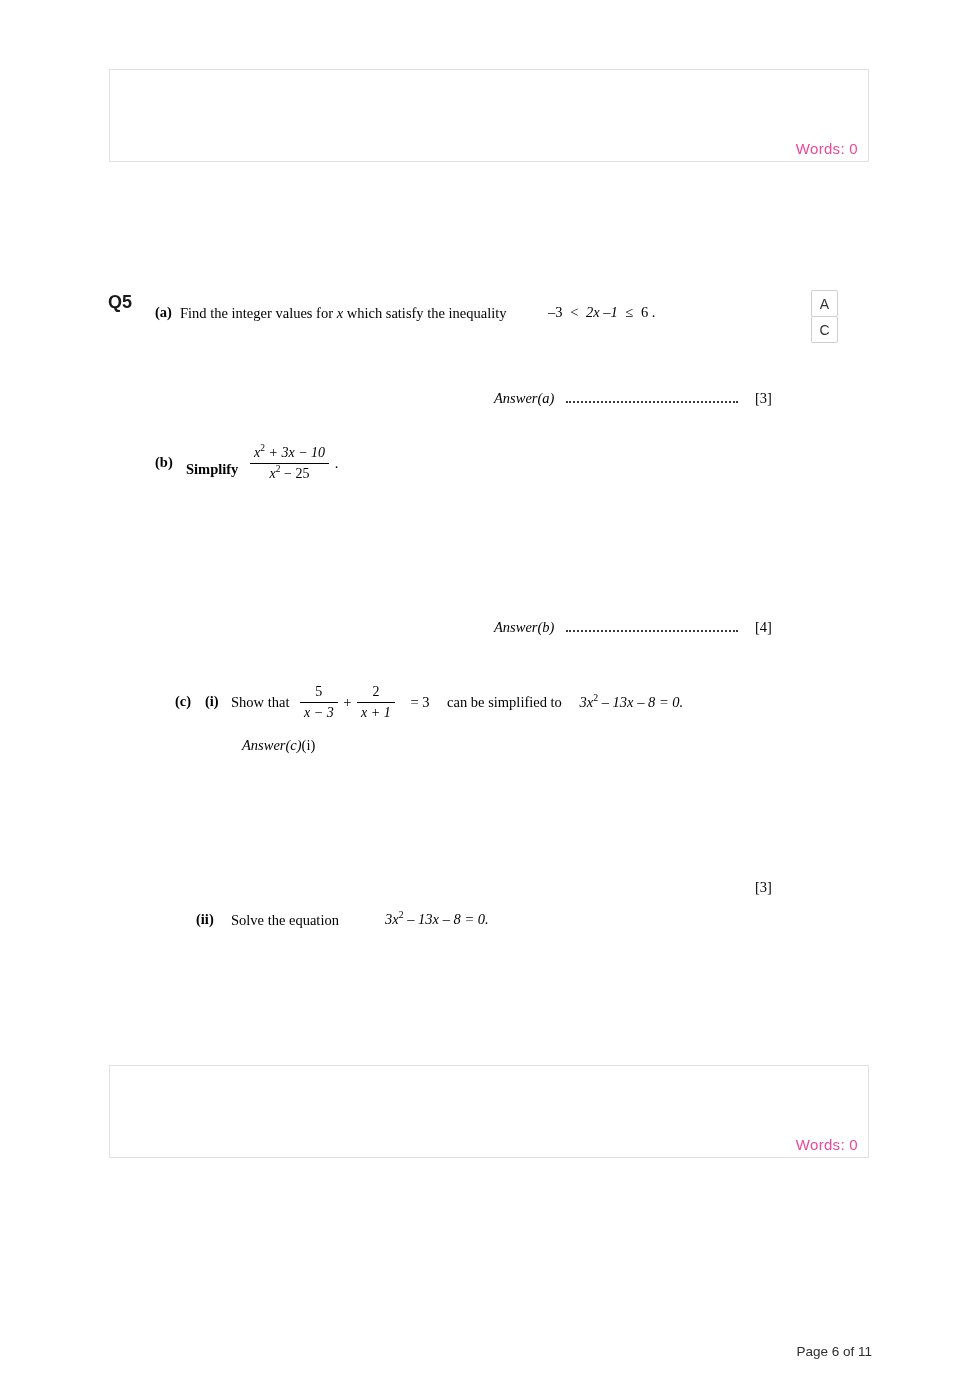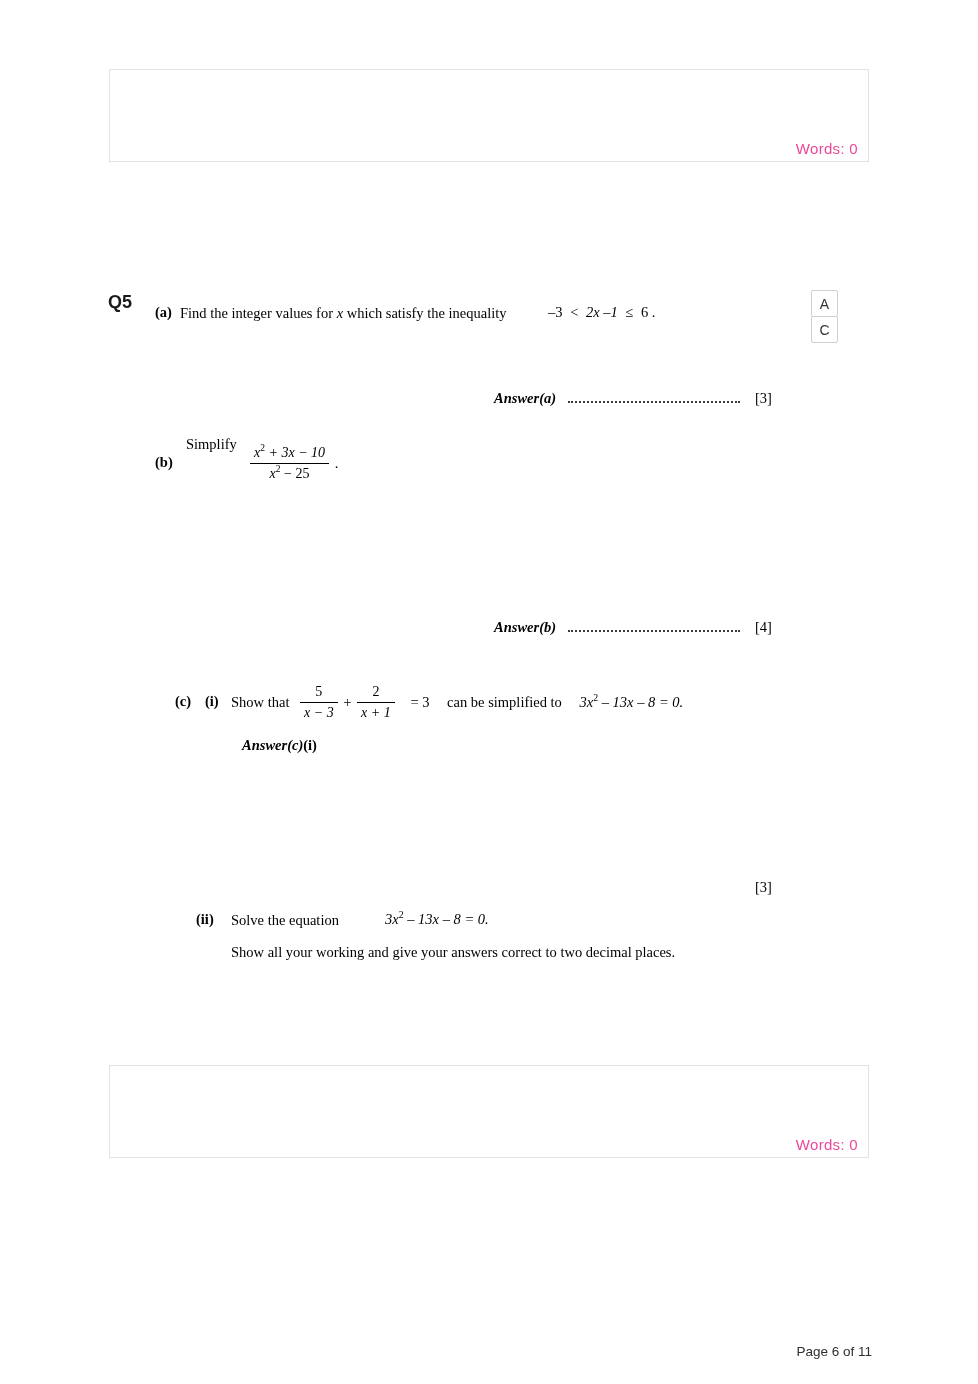--- a/index.html
+++ b/index.html
@@ -98,21 +98,20 @@
     font-size: 14.5px;
     font-weight: bold;
   }
 
   
   .answer-line {
     position: absolute;
     font-family: "Liberation Serif", serif;
     font-style: italic;
     font-size: 14.5px;
-    font-weight: bold;
   }
   .dots {
     display: inline-block;
     width: 172px;
     border-bottom: 2px dotted #3a3a3a;
     height: 9px;
     margin-left: 12px;
     vertical-align: baseline;
   }
   .marks {
@@ -190,21 +189,21 @@
     <span>6</span>
     <span>.</span>
   </div>
 
   <div class="answer-line" style="left:494px; top:390px;">
     <span>Answer(a)</span><span class="dots"></span>
   </div>
   <div class="marks" style="left:755px; top:390px;">[3]</div>
 
   <div class="part" style="left:155px; top:454px;">(b)</div>
-  <div class="txt" style="left:186px; top:435px;">Simplify</div>
+  <div class="txt" style="left:186px; top:460px;font-weight:bold;">Simplify</div>
   <div class="inline-math" style="left:248px; top:444px;">
     <span class="frac">
       <span class="num"><span class="mathvar">x</span><sup class="ex">2</sup><span class="mathvar"> + 3x − 10</span></span>
       <span class="den"><span class="mathvar">x</span><sup class="ex">2</sup><span> − 25</span></span>
     </span>
     <span style="vertical-align:middle;">.</span>
   </div>
 
   <div class="answer-line" style="left:494px; top:619px;">
     <span>Answer(b)</span><span class="dots"></span>
@@ -233,21 +232,20 @@
   <div class="answer-line" style="left:242px; top:737px;">
     <span>Answer(c)</span><span style="font-style:normal;">(i)</span>
   </div>
   <div class="marks" style="left:755px; top:879px;">[3]</div>
 
   <div class="part" style="left:196px; top:911px;">(ii)</div>
   <div class="txt" style="left:231px; top:911px;">Solve the equation</div>
   <div class="inline-math" style="left:363px; top:911px;margin-left:22px;">
     <span class="mathvar">3x</span><sup class="ex">2</sup><span class="mathvar"> – 13x – 8 = 0.</span>
   </div>
-  <div class="txt" style="left:231px; top:943px;">Show all your working and give your answers correct to two decimal places.</div>
 
   <div class="answer-box" id="answer-box-bottom">
     <span class="words">Words: 0</span>
   </div>
 
   <div class="footer">Page 6 of 11</div>
 
 </div>
 
 </body></html>

